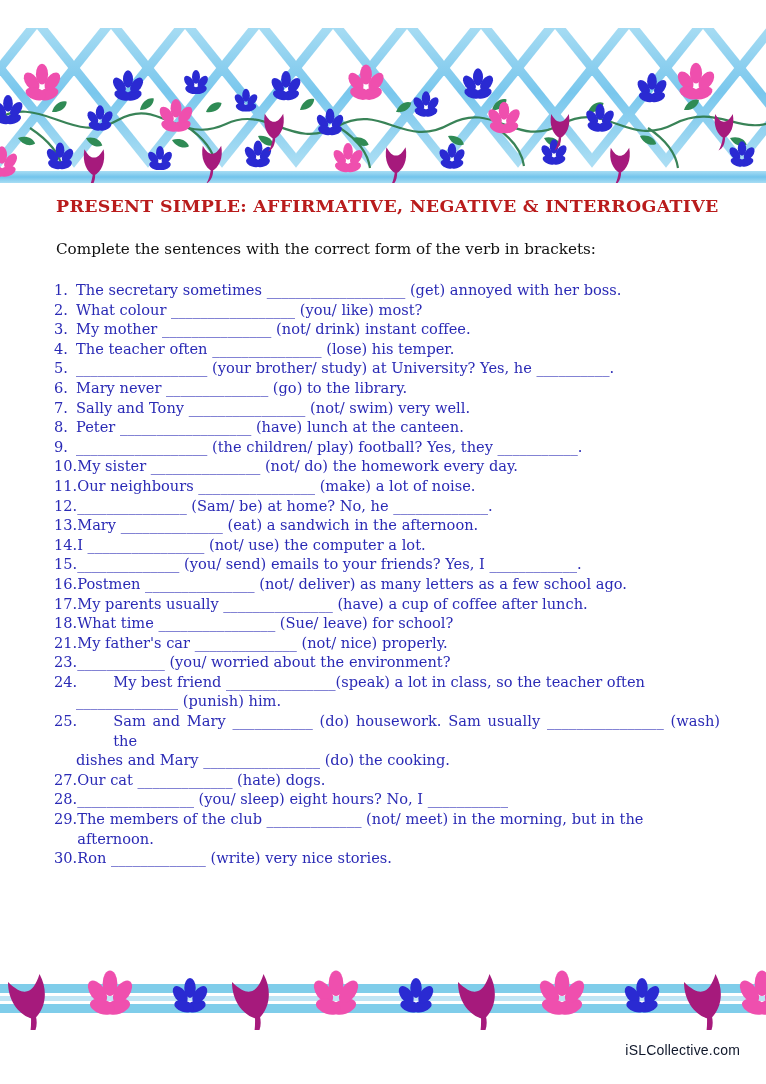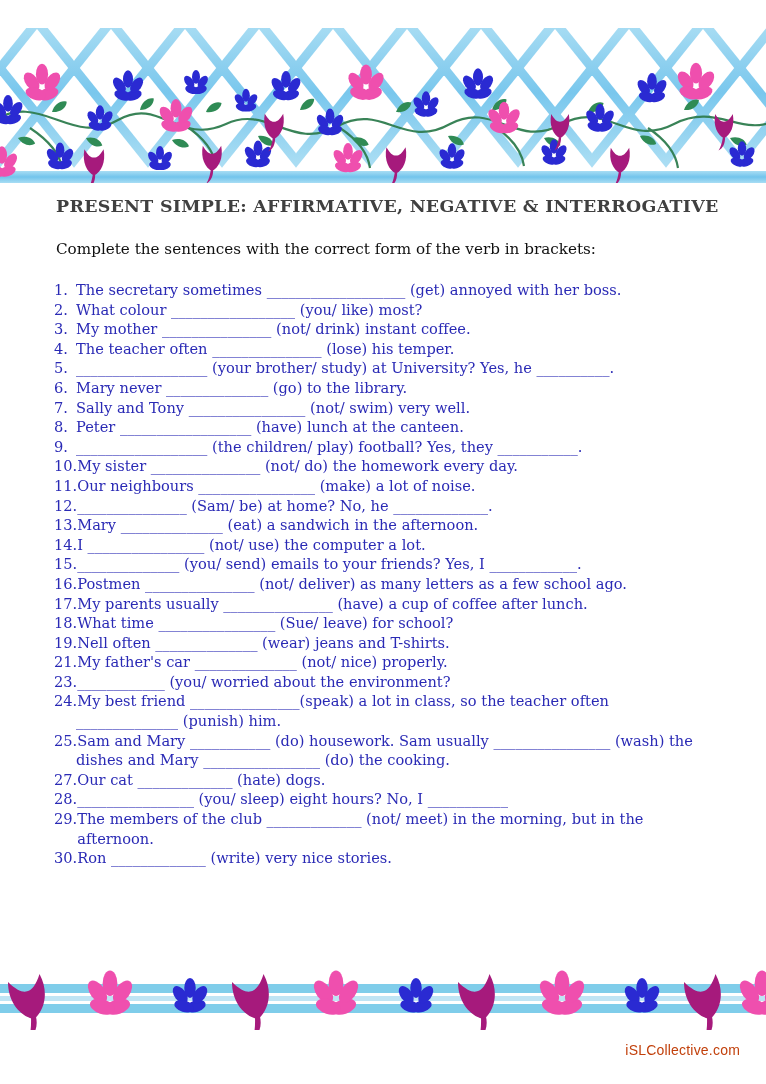--- a/index.html
+++ b/index.html
@@ -42,21 +42,21 @@
     padding: 0 46px 0 54px;
     box-sizing: border-box;
   }
 
   .worksheet-title {
     font-family: "DejaVu Serif", "Liberation Serif", serif;
     font-variant: small-caps;
     font-weight: 600;
     font-size: 17.4px;
     letter-spacing: 0.3px;
-    color: #404040;
+    color: #b91c1c;
     margin: 0 0 24px 2px;
     white-space: nowrap;
   }
 
   .instructions {
     font-size: 15.2px;
     color: #101010;
     margin: 0 0 22px 2px;
   }
 
@@ -79,39 +79,40 @@
     min-width: 22px;
     text-align: left;
     white-space: pre;
   }
   .q-body {
     flex: 1 1 auto;
   }
   .q-body.justify {
     text-align: justify;
     text-align-last: left;
+    margin-left: 36px;
   }
   .q-cont {
     padding-left: 22px;
   }
 
   
   .q-body, .q-num { font-variant-ligatures: none; }
 
   .watermark {
     position: absolute;
     top: 1042px;
     left: 0;
     width: 766px;
     text-align: right;
     padding-right: 26px;
     box-sizing: border-box;
     font-family: "Liberation Sans", sans-serif;
     font-size: 14px;
-    color: #c2410c;
+    color: #0f172a;
     letter-spacing: 0.2px;
   }
 </style>
 </head>
 <body>
 
 <div class="header-border">
   <svg width="766" height="155" viewBox="0 0 766 155" xmlns="http://www.w3.org/2000/svg">
     <defs>
       <linearGradient id="latGrad" x1="0" y1="0" x2="0" y2="1">
@@ -319,24 +320,20 @@
     <li class="q-item">
         <span class="q-num">17.</span>
         <span class="q-body">My parents usually _______________ (have) a cup of coffee after lunch.</span>
       </li>
 
     <li class="q-item">
         <span class="q-num">18.</span>
         <span class="q-body">What time ________________ (Sue/ leave) for school?</span>
       </li>
 
-    <li class="q-item">
-        <span class="q-num">19.</span>
-        <span class="q-body">Nell often ______________ (wear) jeans and T-shirts.</span>
-      </li>
 
 
     <li class="q-item">
         <span class="q-num">21.</span>
         <span class="q-body">My father's car ______________ (not/ nice) properly.</span>
       </li>
 
 
     <li class="q-item">
         <span class="q-num">23.</span>

